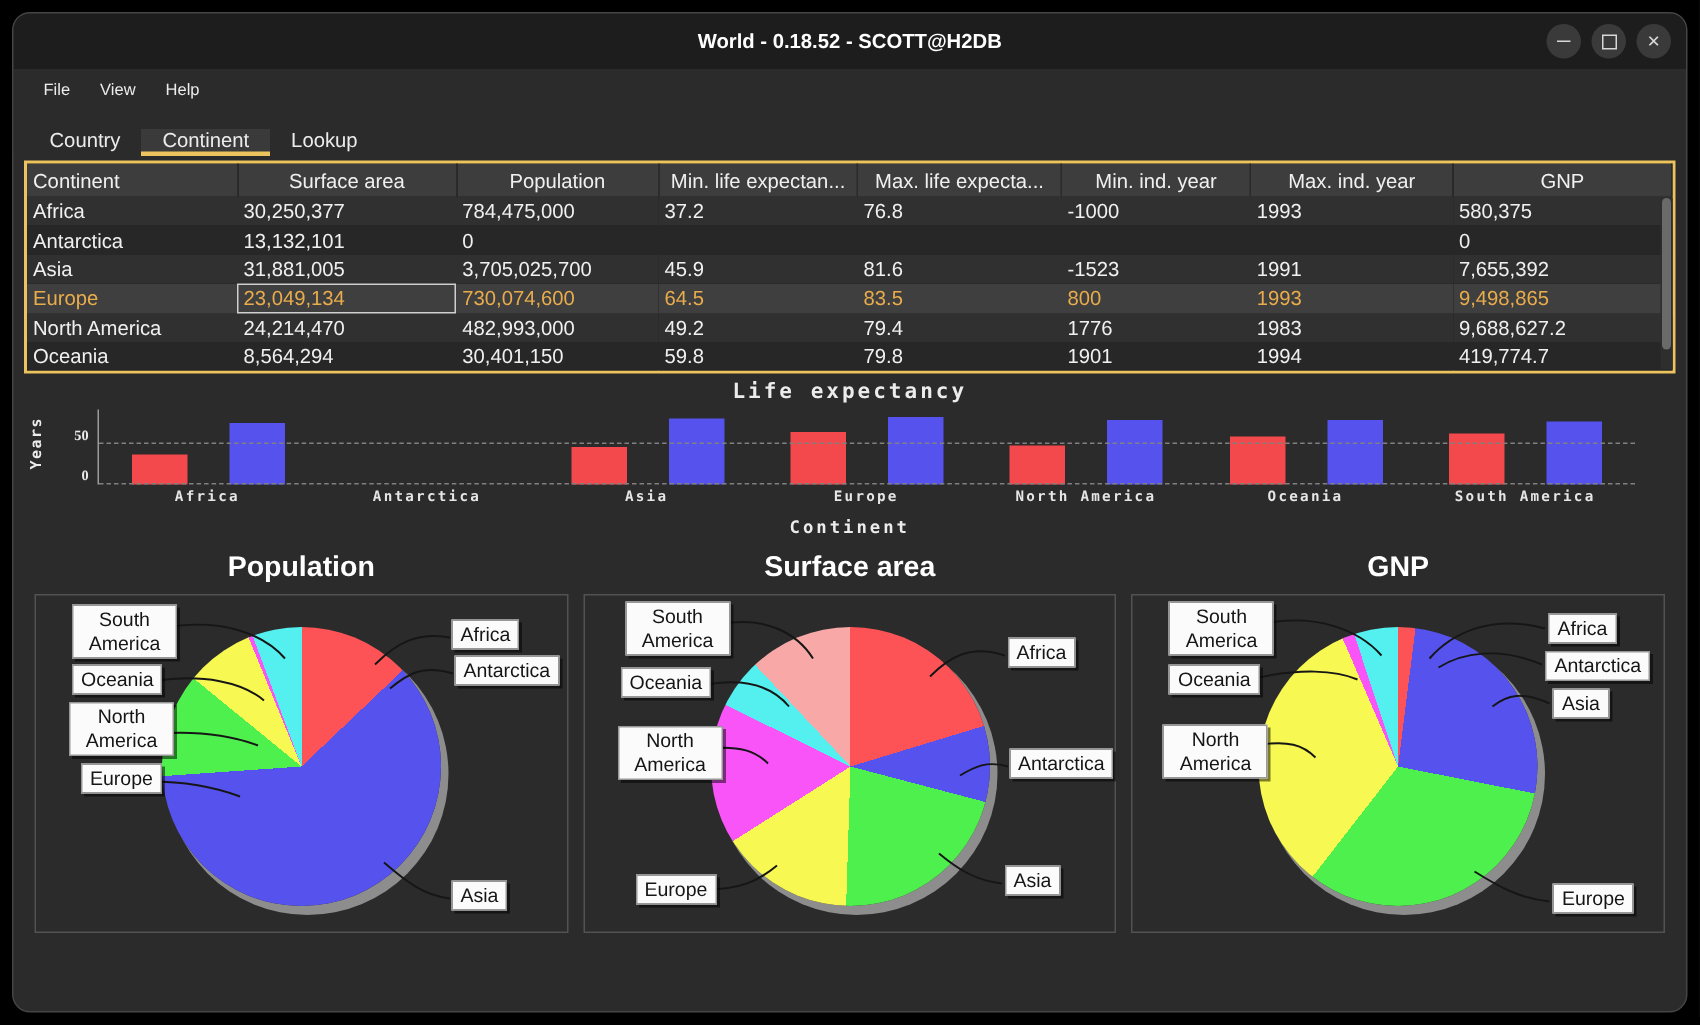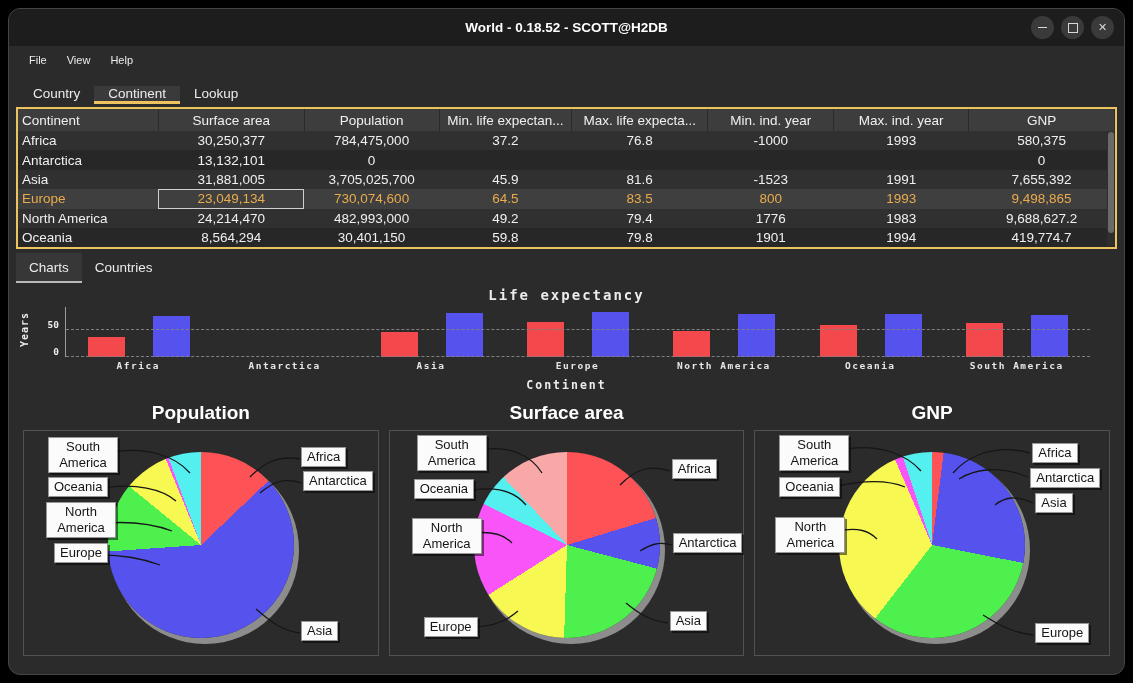--- a/index.html
+++ b/index.html
@@ -21,40 +21,40 @@
   .tabbar{height:31px;display:flex;align-items:flex-end;padding-left:10px;background:#2b2b2b;}
   .tab{color:#ececec;font-size:13.5px;display:flex;align-items:center;padding:0 14px;
     border-bottom:3px solid transparent;box-sizing:border-box;}
   .tab.active{background:#3a3a3a;border-bottom:3px solid #ecc35c;}
   
   .tablewrap{margin:3px 7px 0 7px;border:2px solid #ecc35c;position:relative;background:#262626;}
   table{width:100%;border-collapse:collapse;table-layout:fixed;font-size:13.5px;color:#f0f0f0;}
   th{background:#3d3d3d;font-weight:normal;height:22px;text-align:center;border-right:1px solid #2b2b2b;
     overflow:hidden;white-space:nowrap;padding:0 4px;box-sizing:border-box;}
   th.first{text-align:left;}
-  td{height:19.4px;text-align:center;overflow:hidden;white-space:nowrap;padding:0 4px;box-sizing:border-box;}
+  td{height:19.4px;text-align:left;overflow:hidden;white-space:nowrap;padding:0 4px;box-sizing:border-box;}
   td.first{text-align:left;}
   tr.r-odd td{background:#303030;}
   tr.r-even td{background:#272727;}
   tr.selected td{background:#3f3f3f;color:#e9ac4d;}
   td.focused{outline:1px solid #cfcfcf;outline-offset:-1px;}
   .vscroll{position:absolute;top:23px;bottom:1px;right:0;width:8px;background:#2e2e2e;}
   .vscroll .thumb{position:absolute;top:0;left:1px;width:6px;height:88%;background:#6a6a6a;border-radius:3px;}
   
   .subtabs{height:30px;display:flex;align-items:stretch;padding-left:7px;margin-top:4px;}
   .subtab{color:#ececec;font-size:13.5px;display:flex;align-items:center;padding:0 13px;
     border-bottom:2px solid transparent;box-sizing:border-box;}
   .subtab.active{background:#373737;border-bottom:2px solid #b9b9b9;}
   
   .chartfont{font-family:"DejaVu Sans Mono",monospace;font-weight:bold;color:#ececec;}
   .bar-title{text-align:center;font-size:14px;letter-spacing:2px;margin-top:4px;}
   .bar-row{display:flex;margin:4px 34px 0 10px;height:50px;}
   .ylab{width:16px;position:relative;}
   .ylab span{position:absolute;left:-12px;top:17px;transform:rotate(-90deg);font-size:10px;letter-spacing:1px;}
-  .ygutter{width:30px;position:relative;}
+  .ygutter{width:30px;position:relative;font-family:Liberation Serif, serif;}
   .ygutter span{position:absolute;right:6px;font-size:9.5px;transform:translateY(-50%);}
   .plot{flex:1;position:relative;border-left:1px solid #9a9a9a;}
   .gridline{position:absolute;left:0;right:0;border-top:1px dashed #808080;height:0;}
   .bars{position:absolute;inset:0;display:flex;}
   .bargroup{flex:1;display:flex;align-items:flex-end;justify-content:center;gap:28px;}
   .bar{width:37px;}
   .xlabels{display:flex;margin:3px 34px 0 56px;}
   .xlabels span{flex:1;text-align:center;font-size:9.5px;letter-spacing:1.5px;color:#e6e6e6;}
   .xaxis-title{text-align:center;font-size:11.5px;letter-spacing:2px;margin-top:7px;}
   .legend{display:flex;justify-content:center;gap:18px;margin-top:4px;font-size:9.5px;letter-spacing:1.5px;}
@@ -190,24 +190,20 @@
             <td>1994</td>
             <td>419,774.7</td>
           </tr>
         </tbody>
     </table>
     <div class="vscroll">
       <div class="thumb"></div>
     </div>
   </div>
 
-  <div class="subtabs">
-    <div class="subtab active">Charts</div>
-    <div class="subtab">Countries</div>
-  </div>
 
   <div class="bar-title chartfont">Life expectancy</div>
   <div class="bar-row">
     <div class="ylab chartfont">
         <span>Years</span>
       </div>
     <div class="ygutter chartfont" id="ygutter">
         <span style="bottom: calc(54.3478% - 5px);">50</span>
         <span style="bottom: calc(0% - 5px);">0</span>
       </div>

